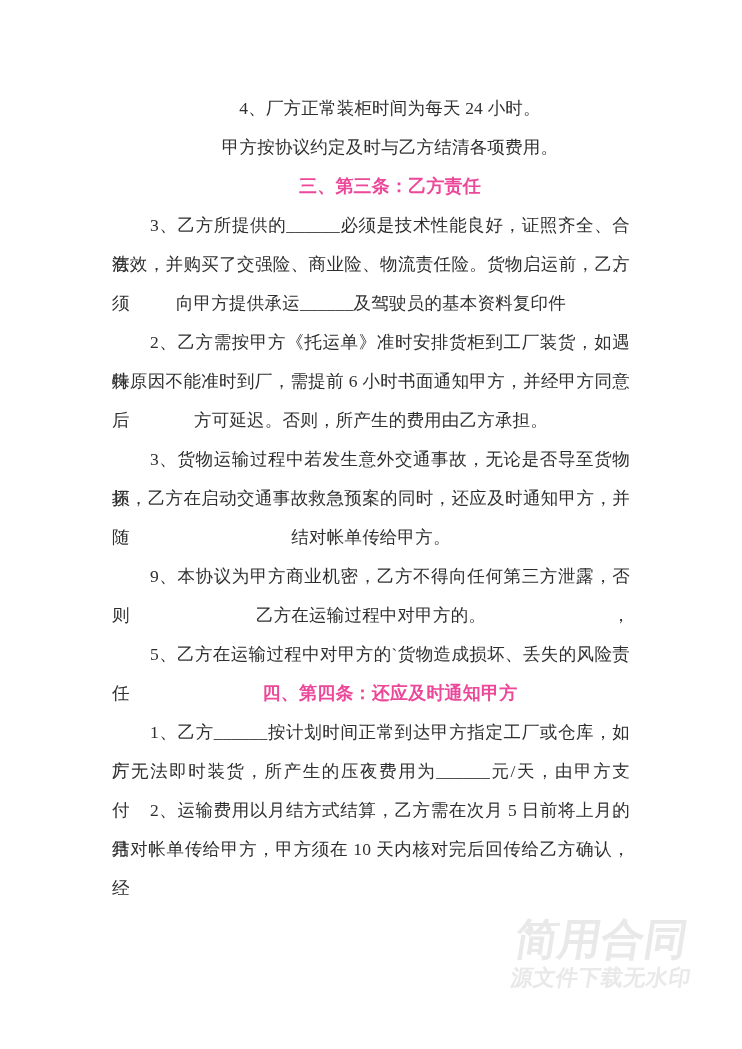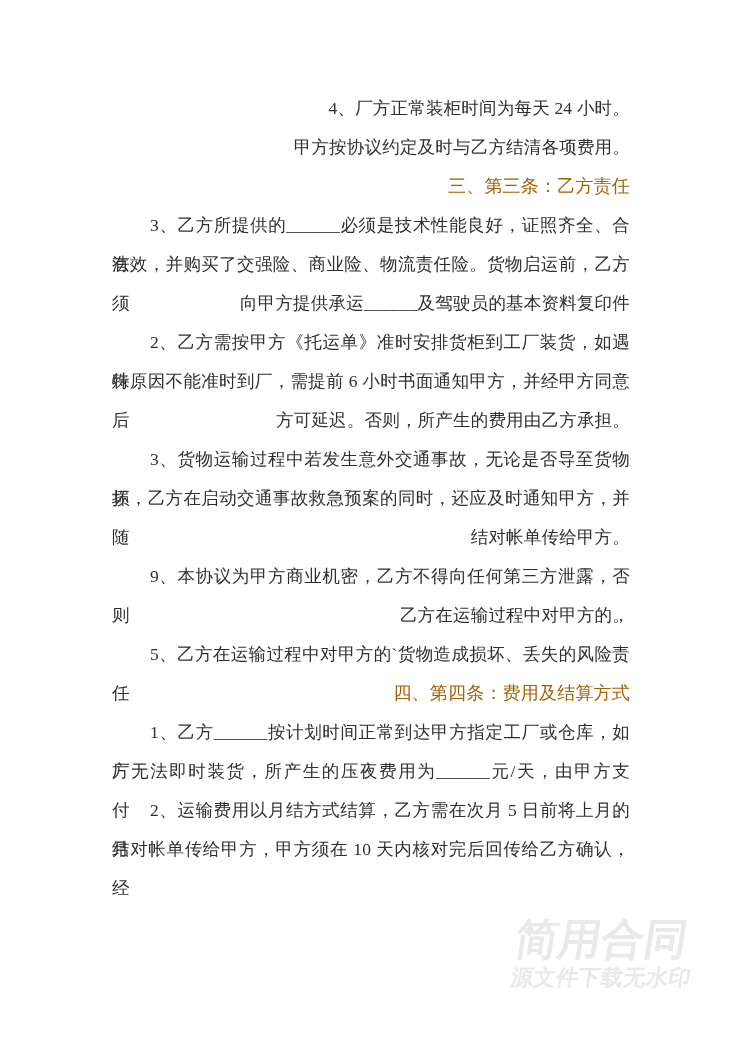--- a/index.html
+++ b/index.html
@@ -20,34 +20,34 @@
     left: 112px;
     top: 89px;
     width: 518px;
   }
   .line {
     height: 39px;
     line-height: 39px;
     font-size: 17.5px;
     color: #2f2f2f;
     white-space: nowrap;
-    text-align: right;
+    text-align: center;
     letter-spacing: 0.2px;
   }
   .line.indent {
     text-indent: 38px;
   }
   .line.fill {
     text-align: justify;
     text-align-last: justify;
     white-space: normal;
   }
   .line.heading {
-    font-weight: normal;
-    color: #a16207;
+    font-weight: bold;
+    color: #ec4899;
     font-size: 18px;
   }
   .watermark {
     position: absolute;
     color: #e9e9e9;
     font-family: "Liberation Sans", "DejaVu Sans", sans-serif;
     font-weight: 700;
     transform: skewX(-9deg);
     transform-origin: left bottom;
     white-space: nowrap;
@@ -81,21 +81,21 @@
     <div class="line">向甲方提供承运______及驾驶员的基本资料复印件</div>
     <div class="line indent fill">2、乙方需按甲方《托运单》准时安排货柜到工厂装货，如遇特</div>
     <div class="line fill">殊原因不能准时到厂，需提前 6 小时书面通知甲方，并经甲方同意后</div>
     <div class="line">方可延迟。否则，所产生的费用由乙方承担。</div>
     <div class="line indent fill">3、货物运输过程中若发生意外交通事故，无论是否导至货物损</div>
     <div class="line fill">坏，乙方在启动交通事故救急预案的同时，还应及时通知甲方，并随</div>
     <div class="line">结对帐单传给甲方。</div>
     <div class="line indent fill">9、本协议为甲方商业机密，乙方不得向任何第三方泄露，否则，</div>
     <div class="line">乙方在运输过程中对甲方的。</div>
     <div class="line indent fill">5、乙方在运输过程中对甲方的`货物造成损坏、丢失的风险责任</div>
-    <div class="line heading indent">四、第四条：费用及结算方式</div>
+    <div class="line heading indent">四、第四条：还应及时通知甲方</div>
     <div class="line indent fill">1、乙方______按计划时间正常到达甲方指定工厂或仓库，如厂</div>
     <div class="line fill">方无法即时装货，所产生的压夜费用为______元/天，由甲方支付。</div>
     <div class="line indent fill">2、运输费用以月结方式结算，乙方需在次月 5 日前将上月的月</div>
     <div class="line fill">结对帐单传给甲方，甲方须在 10 天内核对完后回传给乙方确认，经</div>
   </div>
 
   <div class="watermark wm-title">简用合同</div>
   <div class="watermark wm-sub">源文件下载无水印</div>
 </div>
 

